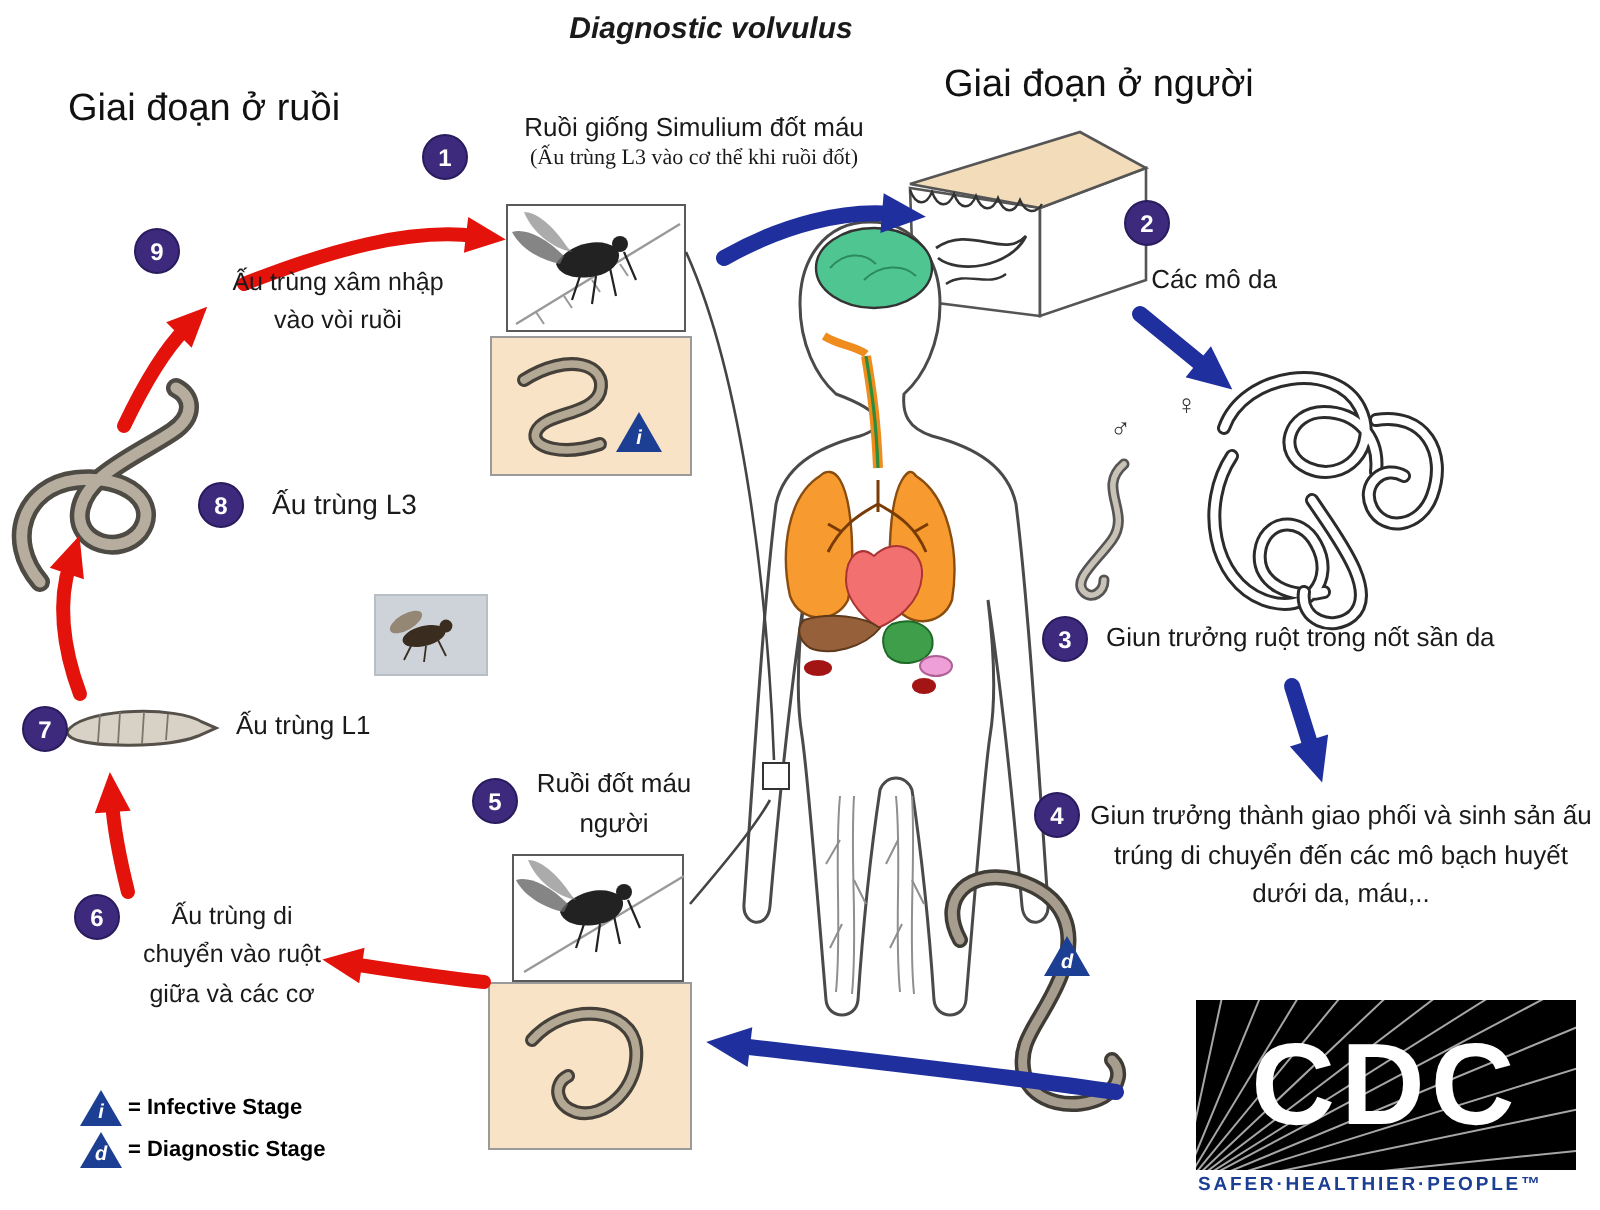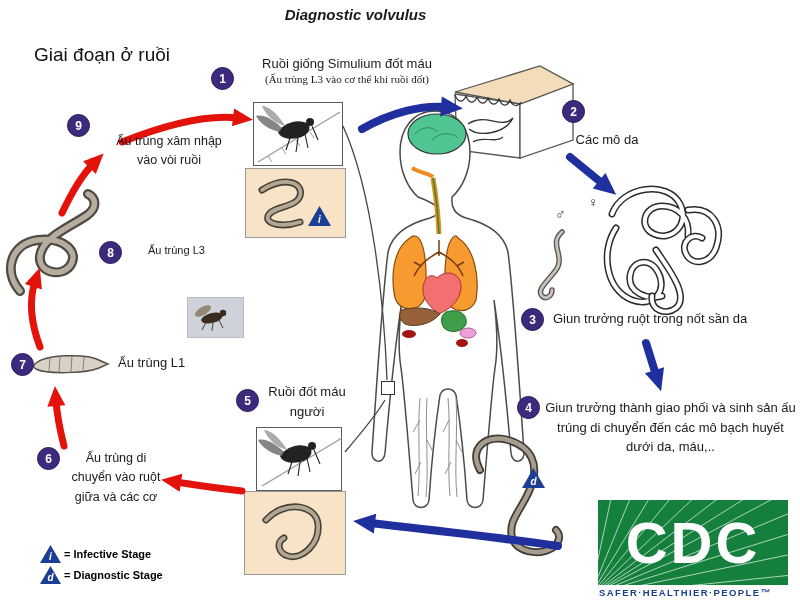--- a/index.html
+++ b/index.html
@@ -14,21 +14,21 @@
          background:#3d2a7d;border:1px solid #2a1b5e;color:#fff;font-weight:bold;
          font-size:12px;display:flex;align-items:center;justify-content:center;}
   .tri{position:absolute;z-index:7;background:#1c3f94;
        clip-path:polygon(50% 0%,0% 100%,100% 100%);
        display:flex;align-items:flex-end;justify-content:center;
        color:#fff;font-weight:bold;font-style:italic;font-size:10px;padding-bottom:1px;box-sizing:border-box;}
   .heading{font-size:19px;color:#111;}
   .center{text-align:center;}
   .legendrow{font-size:11px;font-weight:bold;color:#000000;}
   #cdc-logo{position:absolute;z-index:6;left:598px;top:500px;width:190px;height:85px;
-            background:#15803d;overflow:hidden;}
+            background:#000000;overflow:hidden;}
   #cdc-letters{position:absolute;left:0;top:0;width:100%;height:100%;z-index:2;
                display:flex;align-items:center;justify-content:center;
                color:#fff;font-weight:bold;font-size:58px;letter-spacing:3px;}
   #cdc-tagline{position:absolute;z-index:6;left:599px;top:587px;width:195px;
                font-size:9.5px;font-weight:bold;letter-spacing:1.4px;color:#1c3f94;}
   #patch{position:absolute;z-index:5;left:381px;top:381px;width:14px;height:14px;
          background:#fff;border:1.6px solid #333;box-sizing:border-box;}
   #fly-photo{position:absolute;z-index:2;left:187px;top:297px;width:55px;height:39px;
              background:#cdd3d9;border:1px solid #b8bec6;}
 </style>
@@ -174,30 +174,31 @@
       <path d="M570,157 L603,184" marker-end="url(#mblue)"></path>
       <path d="M646,343 L656,375" marker-end="url(#mblue)"></path>
       <path d="M558,546 C495,537 430,530 370,523" marker-end="url(#mblue)"></path>
     </g>
   </svg>
 
   <div id="patch"></div>
 
   <div class="txt center" style="left:248px;top:5px;width:215px;font-size:15px;font-weight:bold;font-style:italic;">Diagnostic volvulus</div>
   <div class="txt heading" style="left:34px;top:42px;width:170px;">Giai đoạn ở ruồi</div>
+  <div class="txt heading" style="left:472px;top:30px;width:185px;">Giai đoạn ở người</div>
 
   <div class="txt center" style="left:238px;top:55px;width:218px;font-size:13px;font-weight:normal;">Ruồi giống Simulium đốt máu</div>
   <div class="txt center" style="left:234px;top:72px;width:226px;font-size:11px;font-family:Liberation Serif, serif;">(Ấu trùng L3 vào cơ thể khi ruồi đốt)</div>
   <div class="txt center" style="left:552px;top:131px;width:110px;font-size:13px;">Các mô da</div>
   <div class="txt" style="left:553px;top:310px;width:245px;font-size:13px;">Giun trưởng ruột trong nốt sần da</div>
   <div class="txt center" style="left:543px;top:398px;width:255px;font-size:13px;line-height:1.5;">Giun trưởng thành giao phối và sinh sản ấu trúng di chuyển đến các mô bạch huyết dưới da, máu,..</div>
   <div class="txt center" style="left:70px;top:449px;width:92px;font-size:12.5px;line-height:1.55;">Ấu trùng di chuyển vào ruột giữa và các cơ</div>
   <div class="txt center" style="left:267px;top:382px;width:80px;font-size:13px;line-height:1.5;">Ruồi đốt máu người</div>
   <div class="txt" style="left:118px;top:354px;width:110px;font-size:13px;">Ấu trùng L1</div>
-  <div class="txt" style="left:148px;top:243px;width:110px;font-size:11px;">Ấu trùng L3</div>
+  <div class="txt" style="left:136px;top:243px;width:110px;font-size:14px;">Ấu trùng L3</div>
   <div class="txt center" style="left:110px;top:132px;width:118px;font-size:12.5px;line-height:1.5;">Ấu trùng xâm nhập vào vòi ruồi</div>
 
   <span class="txt" style="left:555px;top:205px;font-size:14px;color:#333;">♂</span>
   <span class="txt" style="left:588px;top:193px;font-size:14px;color:#333;">♀</span>
 
   <div class="badge" style="left:211px;top:67px;">1</div>
   <div class="badge" style="left:562px;top:100px;">2</div>
   <div class="badge" style="left:521px;top:308px;">3</div>
   <div class="badge" style="left:517px;top:396px;">4</div>
   <div class="badge" style="left:236px;top:389px;">5</div>

